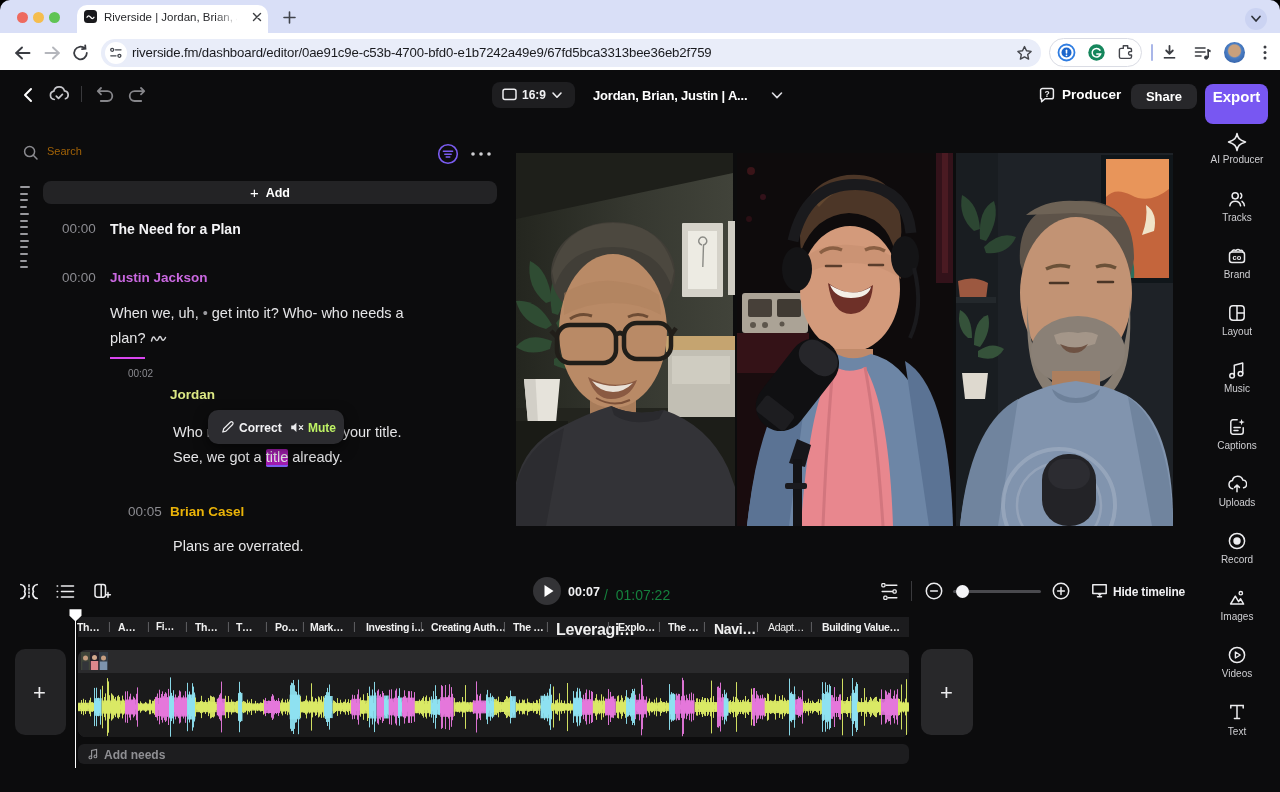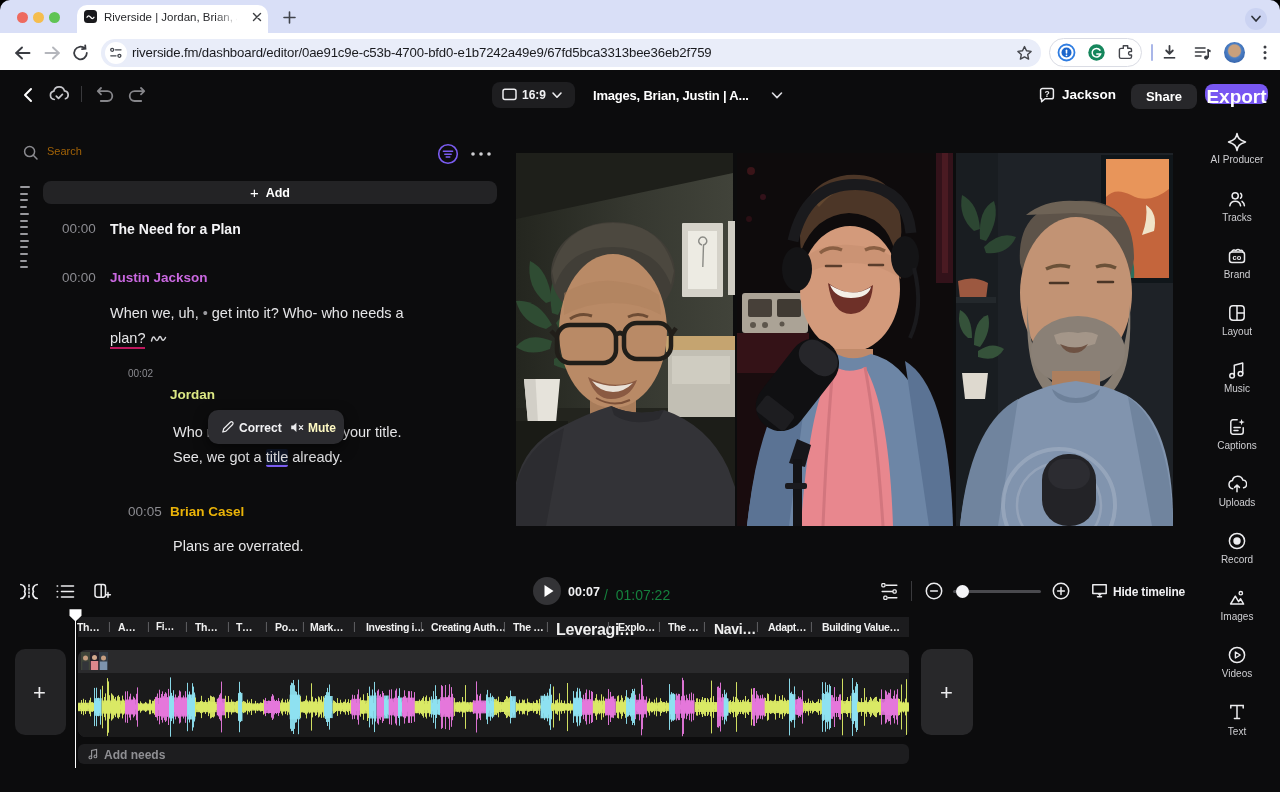--- a/index.html
+++ b/index.html
@@ -92,31 +92,31 @@
     <path d="M15 2 L18.2 5.2 15 8.4 M17.6 5.2 h-9 a4.9 4.9 0 0 0 0 9.8 h6.6" fill="none" stroke="#86868a" stroke-width="1.8" stroke-linecap="round" stroke-linejoin="round"></path>
   </svg>
 <div style="position:absolute;left:492px;top:82px;width:83px;height:26px;background:#1e1e20;border-radius:8px"></div>
 <svg style="position:absolute;left:502px;top:88px" width="15" height="13" viewBox="0 0 15 13">
     <rect x="1" y="1.2" width="13" height="10.3" rx="2" fill="none" stroke="#ececee" stroke-width="1.5"></rect>
   </svg>
 <div style="position:absolute;left:522px;top:88px;white-space:nowrap;font-size:12px;font-weight:700;color:#f2f2f4">16:9</div>
 <svg style="position:absolute;left:551px;top:91px" width="12" height="9" viewBox="0 0 12 9">
     <path d="M2 2 l4 4.2 4-4.2" stroke="#ececee" stroke-width="1.6" fill="none" stroke-linecap="round" stroke-linejoin="round"></path>
   </svg>
-<div style="position:absolute;left:593px;top:88px;white-space:nowrap;font-size:13px;font-weight:700;color:#fff;letter-spacing:-0.2px">Images, Brian, Justin | A...</div>
+<div style="position:absolute;left:593px;top:88px;white-space:nowrap;font-size:13px;font-weight:700;color:#fff;letter-spacing:-0.2px">Jordan, Brian, Justin | A...</div>
 <svg style="position:absolute;left:770px;top:91px" width="14" height="10" viewBox="0 0 14 10">
     <path d="M2.5 2 l4.5 4.6 4.5-4.6" stroke="#dcdce0" stroke-width="1.6" fill="none" stroke-linecap="round" stroke-linejoin="round"></path>
   </svg>
 <svg style="position:absolute;left:1038px;top:86px" width="18" height="18" viewBox="0 0 18 18">
     <path d="M2.6 4.3 a1.9 1.9 0 0 1 1.9 -1.9 h9 a1.9 1.9 0 0 1 1.9 1.9 v6.6 a1.9 1.9 0 0 1 -1.9 1.9 H7 l-3.4 3 v-3 h-1 z" fill="none" stroke="#ececee" stroke-width="1.5" stroke-linejoin="round"></path>
     <text x="9" y="10.6" font-size="8.5" font-weight="bold" fill="#ececee" text-anchor="middle" font-family="Liberation Sans">?</text>
   </svg>
-<div style="position:absolute;left:1062px;top:87px;white-space:nowrap;font-size:13.5px;font-weight:700;color:#fff">Jackson</div>
+<div style="position:absolute;left:1062px;top:87px;white-space:nowrap;font-size:13.5px;font-weight:700;color:#fff">Producer</div>
 <div style="position:absolute;left:1131px;top:84px;width:66px;height:25px;background:#27272a;border-radius:8px;color:#fff;font-size:13px;font-weight:700;text-align:center;line-height:25px">Share</div>
-<div style="position:absolute;left:1205px;top:84px;width:63px;height:20px;background:#7857f2;border-radius:8px;color:#fff;font-size:19px;font-weight:700;text-align:center;line-height:25px">Export</div>
+<div style="position:absolute;left:1205px;top:84px;width:63px;height:40px;background:#7857f2;border-radius:8px;color:#fff;font-size:15px;font-weight:700;text-align:center;line-height:25px">Export</div>
 <svg style="position:absolute;left:23px;top:145px" width="16" height="16" viewBox="0 0 16 16">
     <circle cx="6.6" cy="6.6" r="5" fill="none" stroke="#8b8b90" stroke-width="1.5"></circle>
     <path d="M10.3 10.3 L14 14" stroke="#8b8b90" stroke-width="1.5" stroke-linecap="round"></path>
   </svg>
 <div style="position:absolute;left:47px;top:145px;white-space:nowrap;font-size:11px;color:#a16207">Search</div>
 <svg style="position:absolute;left:437px;top:143px" width="22" height="22" viewBox="0 0 22 22">
     <circle cx="11" cy="11" r="9.3" fill="none" stroke="#7a5cf0" stroke-width="1.6"></circle>
     <path d="M6.4 8.3 h9.2 M7.8 11.2 h6.4 M9.2 14.1 h3.6" stroke="#7a5cf0" stroke-width="1.5" stroke-linecap="round"></path>
   </svg>
 <svg style="position:absolute;left:470px;top:151px" width="22" height="6" viewBox="0 0 22 6">
@@ -137,36 +137,36 @@
 <div style="position:absolute;left:20px;top:239.6px;width:9px;height:2px;background:#99999d;border-radius:1px"></div>
 <div style="position:absolute;left:20px;top:246.3px;width:8px;height:2px;background:#99999d;border-radius:1px"></div>
 <div style="position:absolute;left:20px;top:253.0px;width:8px;height:2px;background:#99999d;border-radius:1px"></div>
 <div style="position:absolute;left:20px;top:259.7px;width:7px;height:2px;background:#99999d;border-radius:1px"></div>
 <div style="position:absolute;left:20px;top:266.4px;width:8px;height:2px;background:#99999d;border-radius:1px"></div>
 <div style="position:absolute;left:43px;top:181px;width:454px;height:23px;background:#232325;border-radius:8px;color:#fff;text-align:center;font-size:12.5px;line-height:23px"><span style="font-size:15px;font-weight:400;vertical-align:-1px">+</span>&nbsp;&nbsp;<b>Add</b></div>
 <div style="position:absolute;left:62px;top:221px;white-space:nowrap;font-size:13.5px;color:#8b8b90">00:00</div>
 <div style="position:absolute;left:110px;top:221px;white-space:nowrap;font-size:14px;font-weight:700;color:#f4f4f6">The Need for a Plan</div>
 <div style="position:absolute;left:62px;top:270px;white-space:nowrap;font-size:13.5px;color:#8b8b90">00:00</div>
 <div style="position:absolute;left:110px;top:270px;white-space:nowrap;font-size:13.5px;font-weight:700;color:#ca68e0">Justin Jackson</div>
-<div style="position:absolute;left:110px;top:301px;width:312px;font-size:14.5px;line-height:25px;color:#e5e5e7">When we, uh, <span style="color:#9a9a9e">•</span> get into it? Who- who needs a <span style="border-bottom:2px solid #be185d;padding-bottom:1px">plan?</span> <svg width="17" height="13" viewBox="0 0 17 13" style="vertical-align:-2px">
+<div style="position:absolute;left:110px;top:301px;width:312px;font-size:14.5px;line-height:25px;color:#e5e5e7">When we, uh, <span style="color:#9a9a9e">•</span> get into it? Who- who needs a <span style="border-bottom:2px solid #d946ef;padding-bottom:11px">plan?</span> <svg width="17" height="13" viewBox="0 0 17 13" style="vertical-align:-2px">
       <path d="M1.5 9 Q3 2.5 5 6.5 T8.5 6.5 Q10 2.5 11.5 6.5 T15.5 5.5" stroke="#d4d4d7" stroke-width="1.5" fill="none" stroke-linecap="round"></path>
     </svg></div>
 <div style="position:absolute;left:128px;top:368px;white-space:nowrap;font-size:10px;color:#8b8b90">00:02</div>
 <div style="position:absolute;left:170px;top:387px;white-space:nowrap;font-size:13.5px;font-weight:700;color:#dce884">Jordan</div>
-<div style="position:absolute;left:173px;top:420px;width:300px;font-size:14.5px;line-height:25px;color:#e5e5e7">Who n<span style="opacity:0">eeds a plan? He</span>e's your title.<br>See, we got a <span style="background:#0f172a;border-bottom:2px solid #7a5cf0;border-radius:2px">title</span> already.</div>
+<div style="position:absolute;left:173px;top:420px;width:300px;font-size:14.5px;line-height:25px;color:#e5e5e7">Who n<span style="opacity:0">eeds a plan? He</span>e's your title.<br>See, we got a <span style="background:#a21caf;border-bottom:2px solid #7a5cf0;border-radius:2px">title</span> already.</div>
 <div style="position:absolute;left:208px;top:410px;width:136px;height:34px;background:#2c2c30;border-radius:10px;box-shadow:0 5px 14px rgba(0,0,0,.55)"></div>
 <svg style="position:absolute;left:221px;top:420px" width="13" height="14" viewBox="0 0 13 14">
     <path d="M1.8 12 l.9 -3.2 6.6 -6.6 a1.15 1.15 0 0 1 2.3 2.3 l-6.6 6.6 z" fill="none" stroke="#ebebed" stroke-width="1.25" stroke-linejoin="round"></path>
   </svg>
 <div style="position:absolute;left:239px;top:421px;white-space:nowrap;font-size:12px;font-weight:700;color:#f2f2f4">Correct</div>
 <svg style="position:absolute;left:290px;top:421px" width="14" height="13" viewBox="0 0 14 13">
     <path d="M1.2 4.4 h2.3 l2.9 -2.7 v9.2 l-2.9 -2.7 H1.2 z" fill="#ebebed"></path>
     <path d="M9.3 4.6 l3.4 3.8 M12.7 4.6 l-3.4 3.8" stroke="#ebebed" stroke-width="1.25" stroke-linecap="round"></path>
   </svg>
-<div style="position:absolute;left:308px;top:421px;white-space:nowrap;font-size:12px;font-weight:700;color:#fef9c3">Mute</div>
+<div style="position:absolute;left:308px;top:421px;white-space:nowrap;font-size:12px;font-weight:700;color:#bef264">Mute</div>
 <div style="position:absolute;left:128px;top:504px;white-space:nowrap;font-size:13.5px;color:#8b8b90">00:05</div>
 <div style="position:absolute;left:170px;top:504px;white-space:nowrap;font-size:13.5px;font-weight:700;color:#eab308">Brian Casel</div>
 <div style="position:absolute;left:173px;top:538px;white-space:nowrap;font-size:14.5px;color:#e5e5e7">Plans are overrated.</div>
 
 <svg style="position:absolute;left:516px;top:153px" width="657" height="373" viewBox="0 0 657 373">
 <defs>
 <linearGradient id="p1w" x1="0" y1="0" x2="1" y2="0">
  <stop offset="0" stop-color="#24261f"></stop>
         <stop offset="0.55" stop-color="#363830"></stop>
         <stop offset="1" stop-color="#41433a"></stop>
@@ -439,21 +439,21 @@
 <div style="position:absolute;left:236px;top:621px;white-space:nowrap;font-size:10.5px;font-weight:700;color:#f0f0f0;letter-spacing:-0.35px">T…</div>
 <div style="position:absolute;left:275px;top:621px;white-space:nowrap;font-size:10.5px;font-weight:700;color:#f0f0f0;letter-spacing:-0.35px">Po…</div>
 <div style="position:absolute;left:310px;top:621px;white-space:nowrap;font-size:10.5px;font-weight:700;color:#f0f0f0;letter-spacing:-0.35px">Mark…</div>
 <div style="position:absolute;left:366px;top:621px;white-space:nowrap;font-size:10.5px;font-weight:700;color:#f0f0f0;letter-spacing:-0.35px">Investing i…</div>
 <div style="position:absolute;left:431px;top:621px;white-space:nowrap;font-size:10.5px;font-weight:700;color:#f0f0f0;letter-spacing:-0.35px">Creating Auth…</div>
 <div style="position:absolute;left:513px;top:621px;white-space:nowrap;font-size:10.5px;font-weight:700;color:#f0f0f0;letter-spacing:-0.35px">The …</div>
 <div style="position:absolute;left:556px;top:621px;white-space:nowrap;font-size:16px;font-weight:700;color:#f0f0f0;letter-spacing:-0.35px">Leveragi…</div>
 <div style="position:absolute;left:618px;top:621px;white-space:nowrap;font-size:10.5px;font-weight:700;color:#f0f0f0;letter-spacing:-0.35px">Explo…</div>
 <div style="position:absolute;left:668px;top:621px;white-space:nowrap;font-size:10.5px;font-weight:700;color:#f0f0f0;letter-spacing:-0.35px">The …</div>
 <div style="position:absolute;left:714px;top:621px;white-space:nowrap;font-size:14px;font-weight:700;color:#f0f0f0;letter-spacing:-0.35px">Navi…</div>
-<div style="position:absolute;left:768px;top:621px;white-space:nowrap;font-size:10.5px;font-weight:700;color:#f0f0f0;letter-spacing:-0.35px">Adapt…</div>
+<div style="position:absolute;left:768px;top:621px;white-space:nowrap;font-size:10.5px;font-weight:400;color:#f0f0f0;letter-spacing:-0.35px">Adapt…</div>
 <div style="position:absolute;left:822px;top:621px;white-space:nowrap;font-size:10.5px;font-weight:700;color:#f0f0f0;letter-spacing:-0.35px">Building Value…</div>
 <div style="position:absolute;left:108px;top:620px;white-space:nowrap;font-size:10.5px;color:#6a6a6e">|</div>
 <div style="position:absolute;left:147px;top:620px;white-space:nowrap;font-size:10.5px;color:#6a6a6e">|</div>
 <div style="position:absolute;left:185px;top:620px;white-space:nowrap;font-size:10.5px;color:#6a6a6e">|</div>
 <div style="position:absolute;left:227px;top:620px;white-space:nowrap;font-size:10.5px;color:#6a6a6e">|</div>
 <div style="position:absolute;left:265px;top:620px;white-space:nowrap;font-size:10.5px;color:#6a6a6e">|</div>
 <div style="position:absolute;left:302px;top:620px;white-space:nowrap;font-size:10.5px;color:#6a6a6e">|</div>
 <div style="position:absolute;left:353px;top:620px;white-space:nowrap;font-size:10.5px;color:#6a6a6e">|</div>
 <div style="position:absolute;left:420px;top:620px;white-space:nowrap;font-size:10.5px;color:#6a6a6e">|</div>
 <div style="position:absolute;left:503px;top:620px;white-space:nowrap;font-size:10.5px;color:#6a6a6e">|</div>

